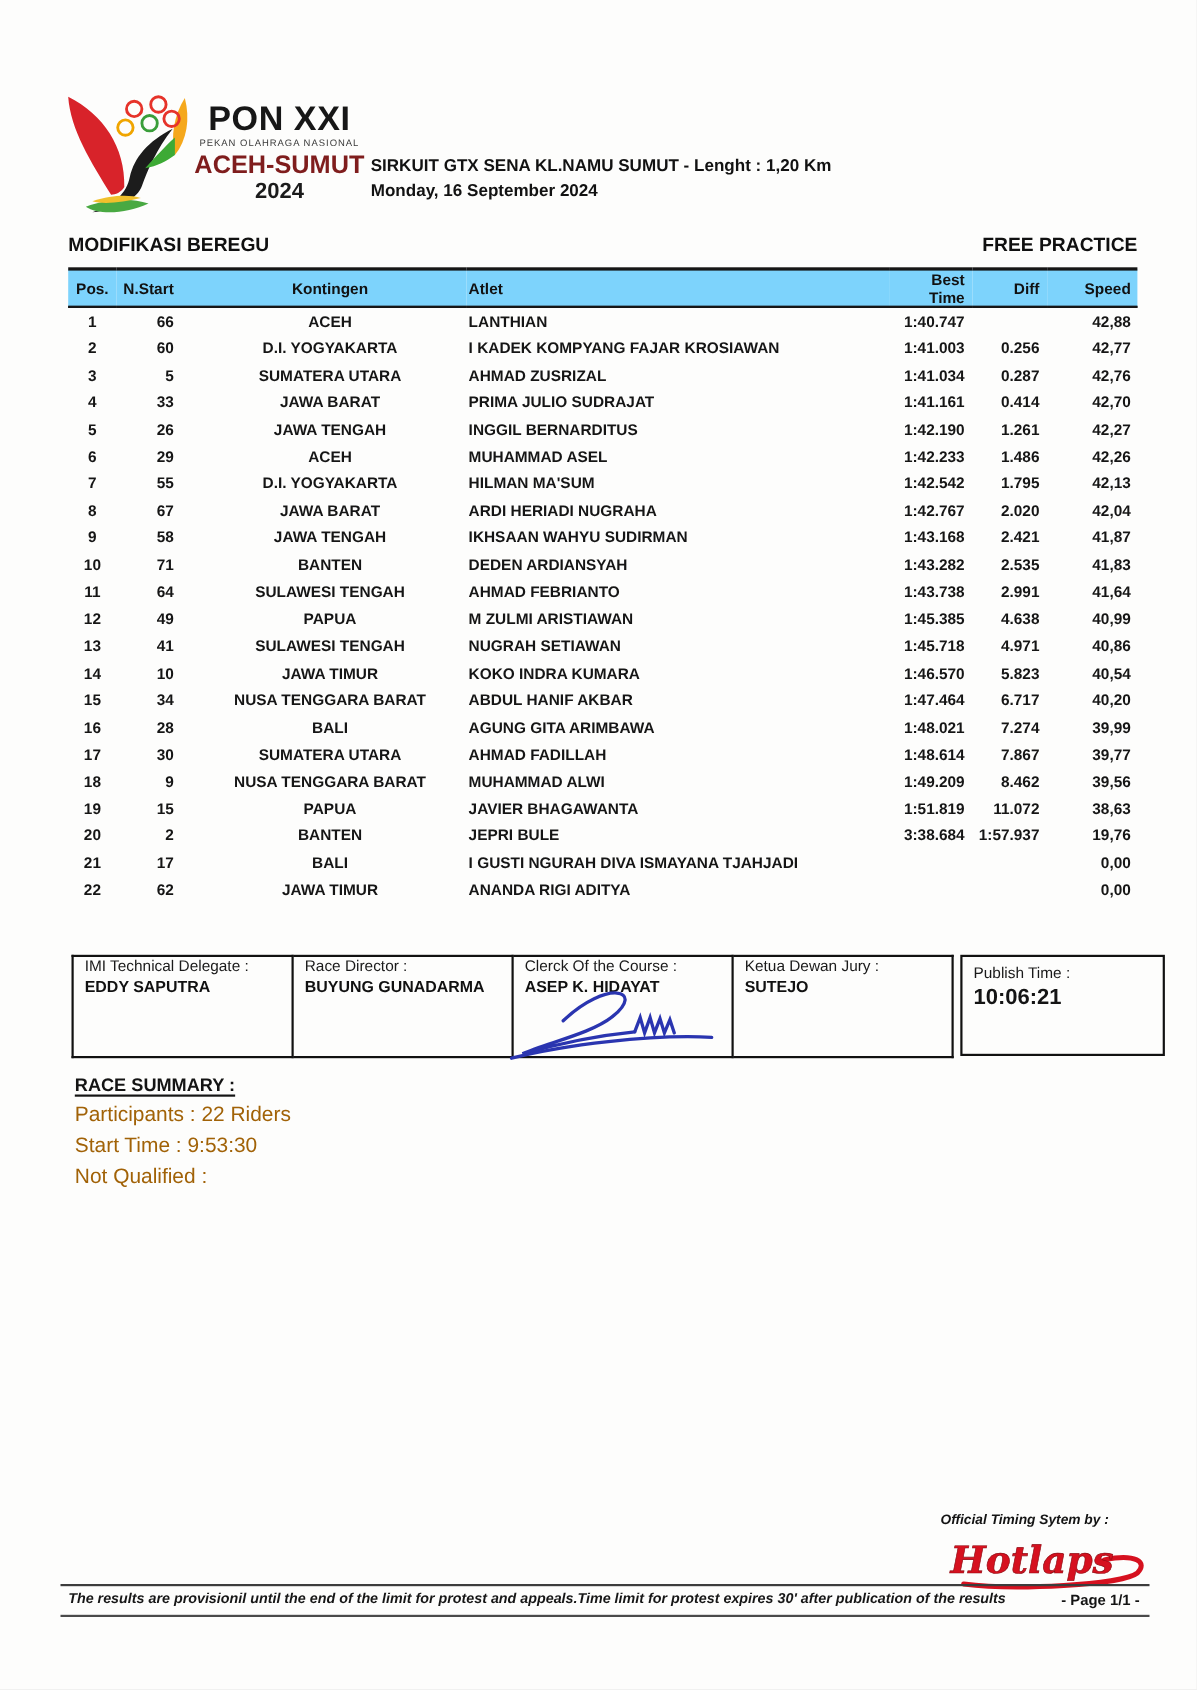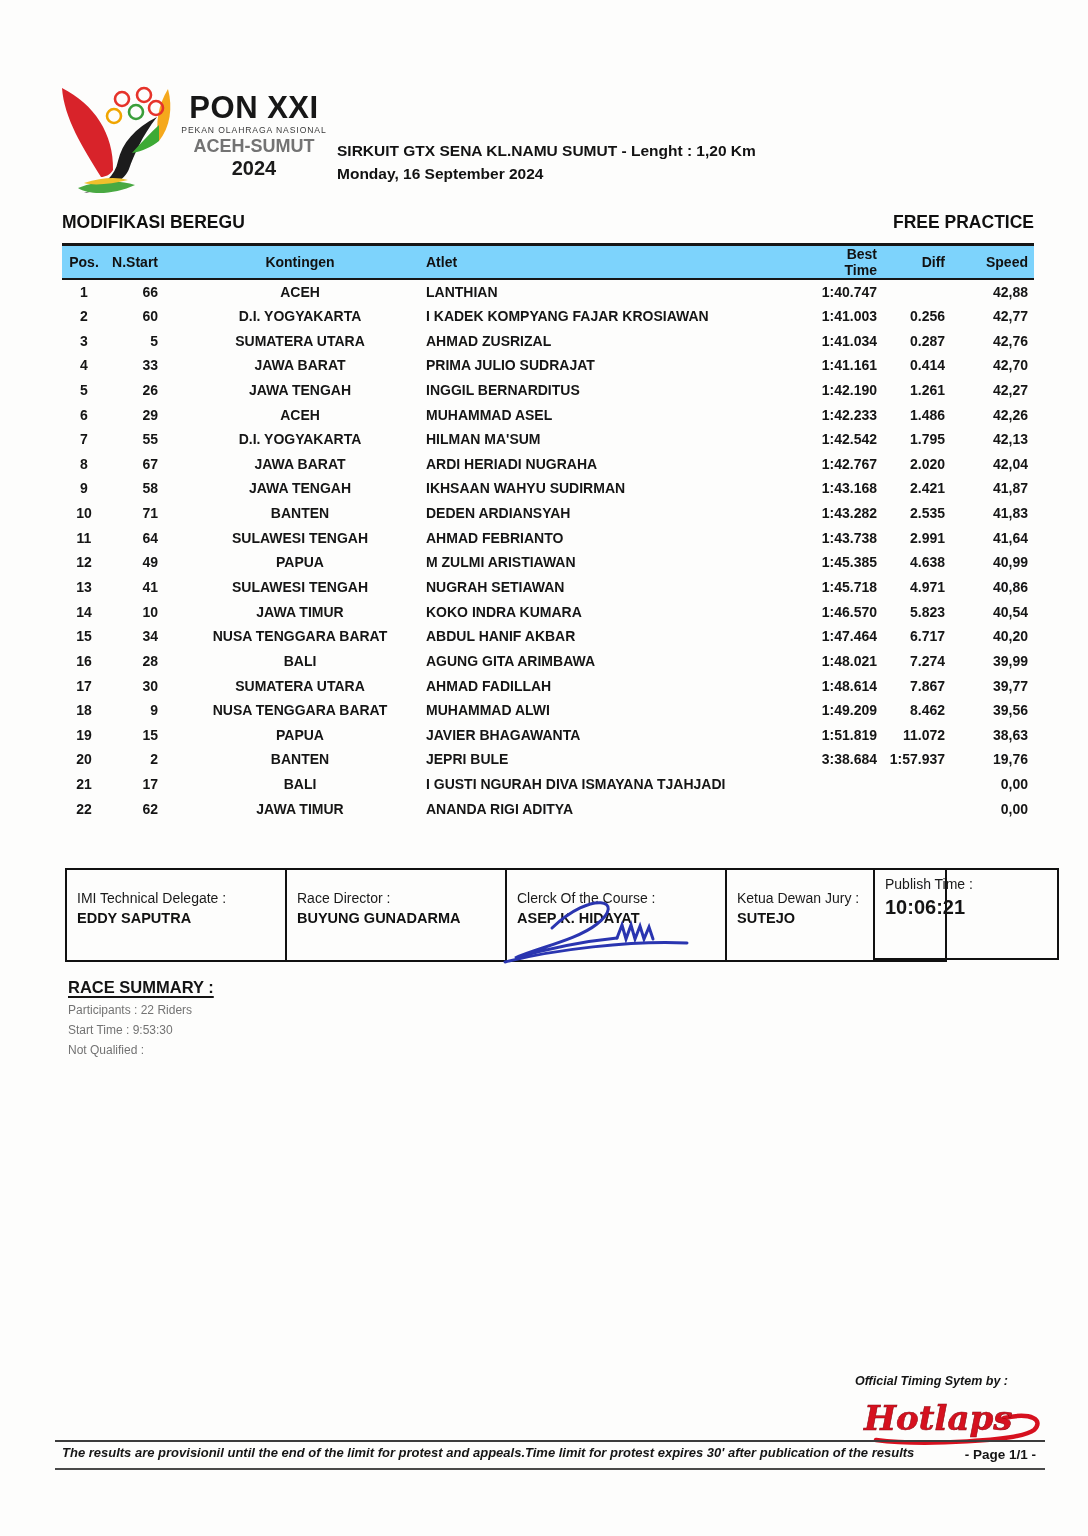--- a/index.html
+++ b/index.html
@@ -7,21 +7,21 @@
   .page {
     position:relative; width:1088px; height:1536px; margin:0 auto;
     background:#fdfdfc; color:#141414;
     font-family:"Liberation Sans", sans-serif; overflow:hidden;
   }
   
   .logo-bird { position:absolute; left:56px; top:84px; }
   .logo-text { position:absolute; left:174px; top:92px; width:160px; text-align:center; }
   .logo-title { font-size:31px; font-weight:bold; letter-spacing:0.5px; line-height:1.0; color:#171717;}
   .logo-sub   { font-size:8.6px; letter-spacing:0.9px; color:#3a3a3a; margin-top:2px; }
-  .logo-region{ font-size:18px; font-weight:bold; margin-top:1px; color:#737373;}
+  .logo-region{ font-size:23px; font-weight:bold; margin-top:1px; color:#7f1d1d;}
   .logo-year  { font-size:20px; font-weight:bold; color:#1b1b1b;}
   .event-info { position:absolute; left:337px; top:139px; font-weight:bold; font-size:15.5px; line-height:1.5; color:#121212;}
   
   .section-row { position:absolute; left:62px; top:212px; width:972px; display:flex; justify-content:space-between; }
   .section-title, .session-title { font-size:17.5px; font-weight:bold; color:#101010; }
   
   table.results { position:absolute; left:62px; top:243px; width:972px; border-collapse:collapse; table-layout:fixed; }
   table.results th {
     background:#7dd3fc; font-size:14px; font-weight:bold; height:27px;
     border-top:3px solid #161616; border-bottom:2px solid #161616; padding:0 2px; color:#111;
@@ -31,35 +31,35 @@
   .col1 { width:54px; text-align:right; }
   .col2 { width:264px; text-align:center; padding-left:18px !important; }
   .col3 { width:385px; text-align:left; }
   .col4 { width:75px; text-align:right; padding-right:7px !important; }
   .col5 { width:68px; text-align:right; padding-right:7px !important; }
   .col6 { width:82px; text-align:right; padding-right:6px !important; }
   
   .officials-wrap { position:absolute; left:65px; top:868px; width:970px; height:92px; }
   table.officials { border-collapse:collapse; }
   table.officials td {
-    border:2.5px solid #111; width:220px; height:92px; vertical-align:top;
-    padding:20px 10px; position:relative;
+    border:2.5px solid #111; width:200px; height:92px; vertical-align:top;
+    padding:0 10px; position:relative;
   }
   .off-label { font-size:14px; color:#1a1a1a; }
   .off-name  { font-size:14.5px; font-weight:bold; margin-top:4px; color:#111; }
   .publish-box {
     position:absolute; left:808px; top:0; width:186px; height:92px;
     border:2.5px solid #111; padding:6px 10px;
   }
   .publish-time { font-size:20px; font-weight:bold; margin-top:4px; }
   .signature { position:absolute; left:-10px; top:28px; overflow:visible; }
   
   .race-summary { position:absolute; left:68px; top:978px; }
   .summary-title { font-size:16.5px; font-weight:bold; text-decoration:underline; text-decoration-thickness:2px; text-underline-offset:3px; }
-  .summary-line { font-size:12px; margin-top:6px; color:#737373; }
+  .summary-line { font-size:19px; margin-top:6px; color:#a16207; }
   
   .timing-label { position:absolute; right:80px; top:1374px; font-size:12.5px; font-weight:bold; font-style:italic; }
   .timing-logo  { position:absolute; left:856px; top:1390px; }
   .rule-top { position:absolute; left:55px; top:1440px; width:990px; border-top:2px solid #3c3c3c; }
   .rule-bottom { position:absolute; left:55px; top:1468px; width:990px; border-top:2px solid #4a4a4a; }
   .disclaimer { position:absolute; left:62px; top:1445px; font-size:13px; font-style:italic; font-weight:bold; color:#161616; }
   .page-num { position:absolute; right:52px; top:1447px; font-size:13.5px; font-weight:bold; }
 </style>
 </head>
 <body>

